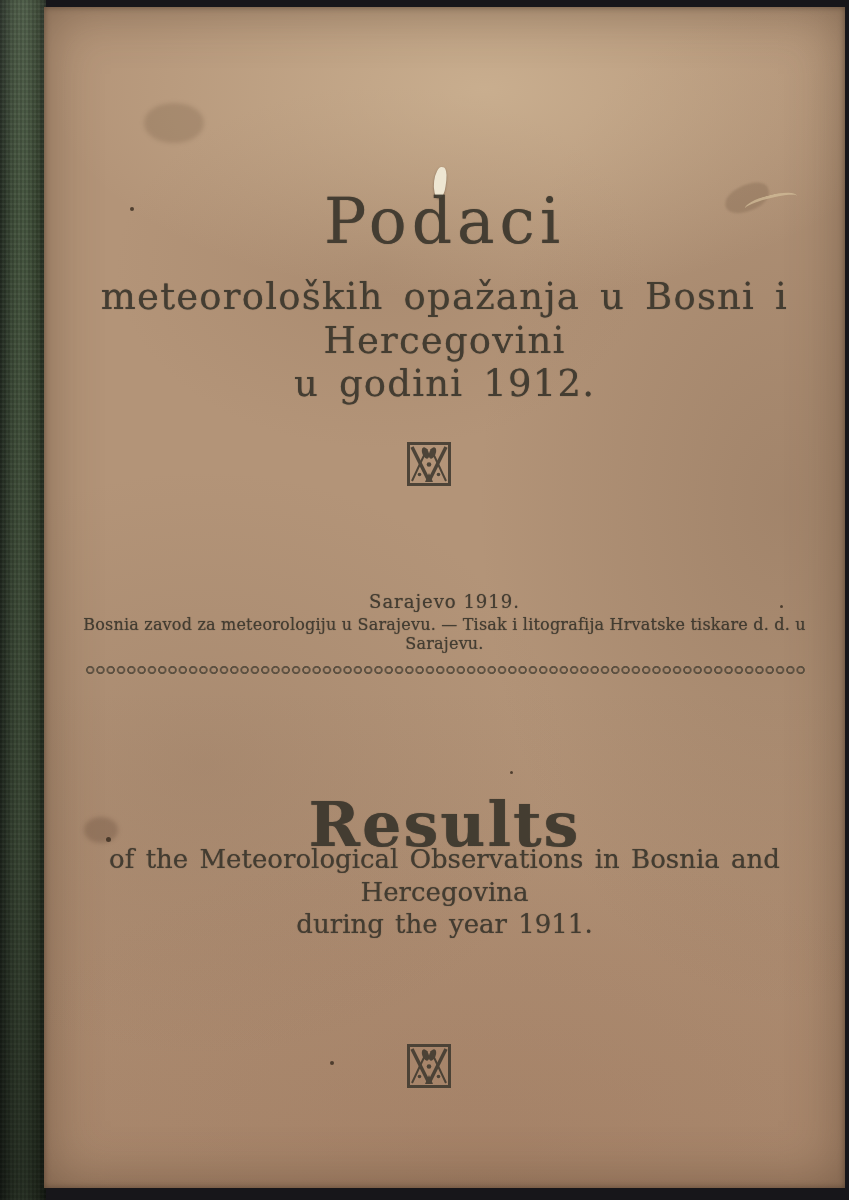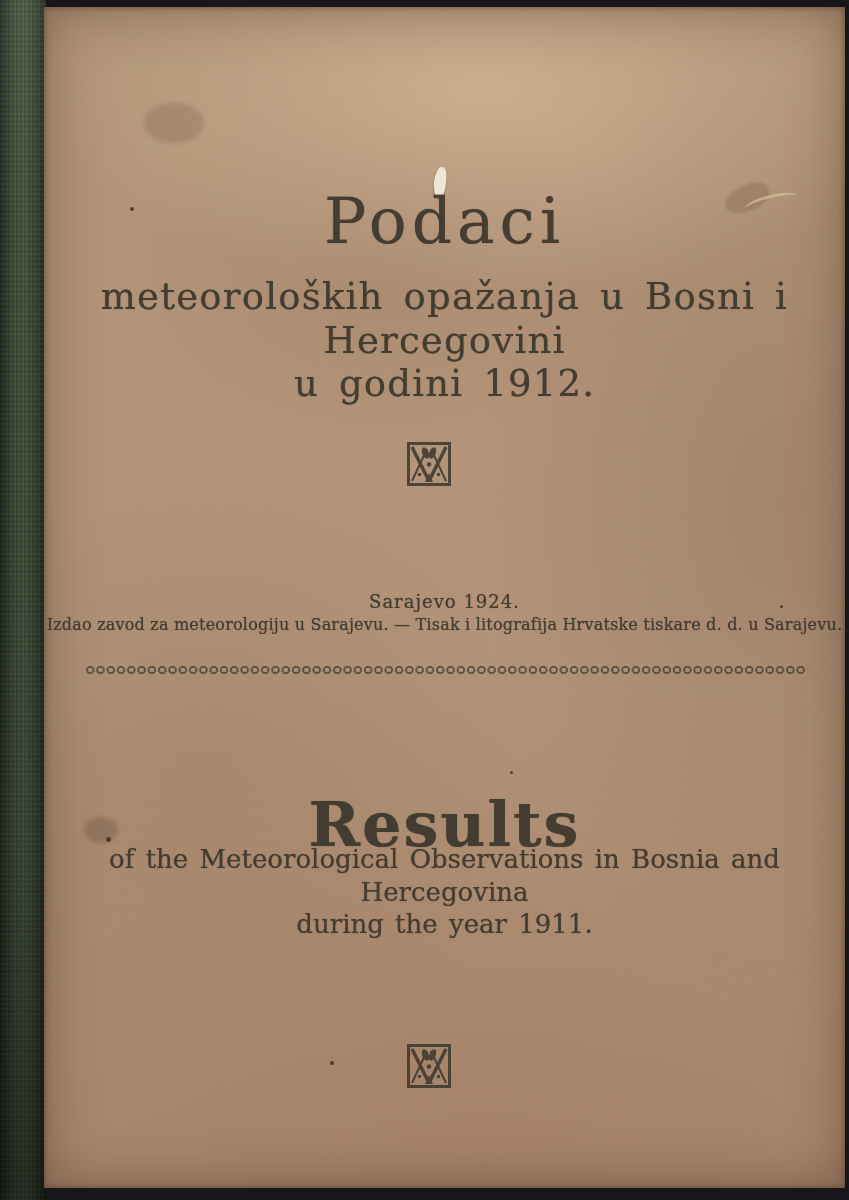--- a/index.html
+++ b/index.html
@@ -111,22 +111,22 @@
           <ellipse cx="19.5" cy="12" rx="3.2" ry="6" transform="rotate(-22 19.5 12)"></ellipse>
           <ellipse cx="26.5" cy="12" rx="3.2" ry="6" transform="rotate(22 26.5 12)"></ellipse>
           <circle cx="23" cy="23.5" r="2.3"></circle>
           <circle cx="13.5" cy="33.5" r="1.8"></circle>
           <circle cx="32.5" cy="33.5" r="1.8"></circle>
           <path d="M19 41 L23 32 L27 41 Z"></path>
         </g>
       </svg>
     </div>
 
-    <div class="abs ink place-year">Sarajevo 1924.</div>
-    <div class="abs ink imprint">Izdao zavod za meteorologiju u Sarajevu. — Tisak i litografija Hrvatske tiskare d. d. u Sarajevu.</div>
+    <div class="abs ink place-year">Sarajevo 1919.</div>
+    <div class="abs ink imprint">Bosnia zavod za meteorologiju u Sarajevu. — Tisak i litografija Hrvatske tiskare d. d. u Sarajevu.</div>
 
     <div class="chain-divider"></div>
 
     <div class="abs ink title-en">Results</div>
 
     <div class="abs ink subtitle-en">
       <div>of the Meteorological Observations in Bosnia and Hercegovina</div>
       <div>during the year 1911.</div>
     </div>
 

